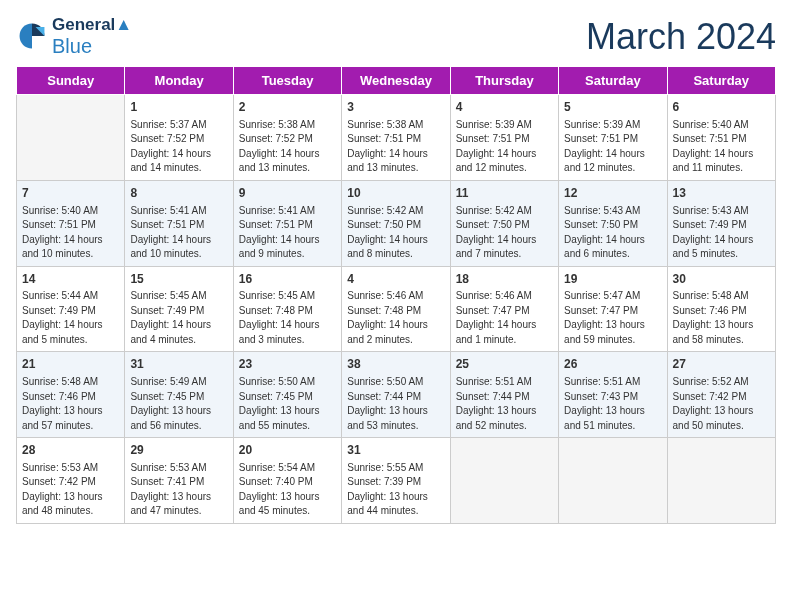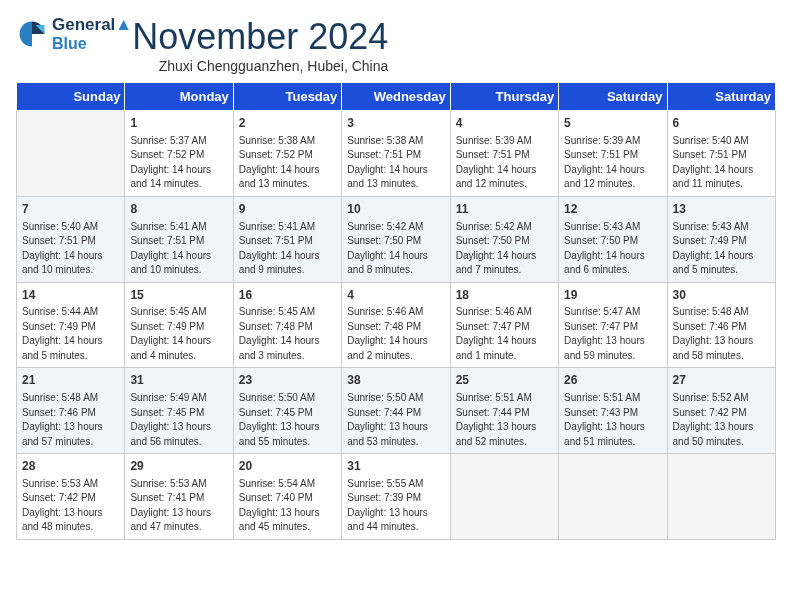--- a/index.html
+++ b/index.html
@@ -5,21 +5,21 @@
     * { box-sizing: border-box; margin: 0; padding: 0; }
     body {
       font-family: Arial, sans-serif;
       background: #fff;
       width: 792px;
       min-height: 612px;
       padding: 16px;
     }
     .header {
       display: flex;
-      justify-content: flex-start;
+      justify-content: space-between;
       align-items: flex-start;
       margin-bottom: 8px;
     }
     .logo {
       display: flex;
       align-items: center;
       gap: 4px;
     }
     .logo-icon {
       width: 32px;
@@ -36,24 +36,24 @@
     .location {
       font-size: 14px;
       color: #333;
     }
     table {
       width: 100%;
       border-collapse: collapse;
       font-size: 10.5px;
     }
     thead tr th {
-      background-color: #1d4ed8;
+      background-color: #a21caf;
       color: #fff;
       padding: 6px 4px;
-      text-align: right;
+      text-align: center;
       font-size: 13px;
       font-weight: bold;
       border: 1px solid #fff;
     }
     tbody tr td {
       border: 1px solid #ccc;
       padding: 4px 5px;
       vertical-align: top;
       width: 108px;
       min-height: 80px;
@@ -91,26 +91,25 @@
 <div class="header">
   <div class="logo">
     <svg class="logo-icon" viewBox="0 0 36 36">
       <rect width="36" height="36" fill="white"></rect>
       <path d="M18 4 C10 4 4 10 4 18 C4 26 10 32 18 32 L18 18 Z" fill="#2a7fc0"></path>
       <path d="M18 4 C26 4 32 10 32 18 L18 18 Z" fill="#1a3a5c"></path>
       <polygon points="22,8 32,8 32,18" fill="#4ab0e8"></polygon>
     </svg>
     <div>
       <div style="font-size:17px;font-weight:bold;color:#1a3a5c;line-height:1.1;">General<span style="color:#2a7fc0;">▲</span></div>
-      <div style="font-size:16px;font-weight:bold;color:#2a7fc0;line-height:1.1;">Blue</div>
+      <div style="font-size:20px;font-weight:normal;color:#2a7fc0;line-height:1.1;">Blue</div>
     </div>
   </div>
   <div class="title-block">
-    <div class="month-title">November 2024</div>
-    <div class="location">Zhuxi Chengguanzhen, Hubei, China</div>
+    <div class="month-title">March 2024</div>
   </div>
 </div>
 
 <table>
   <thead>
     <tr>
     <th>Sunday</th>
         <th>Monday</th>
         <th>Tuesday</th>
         <th>Wednesday</th>

